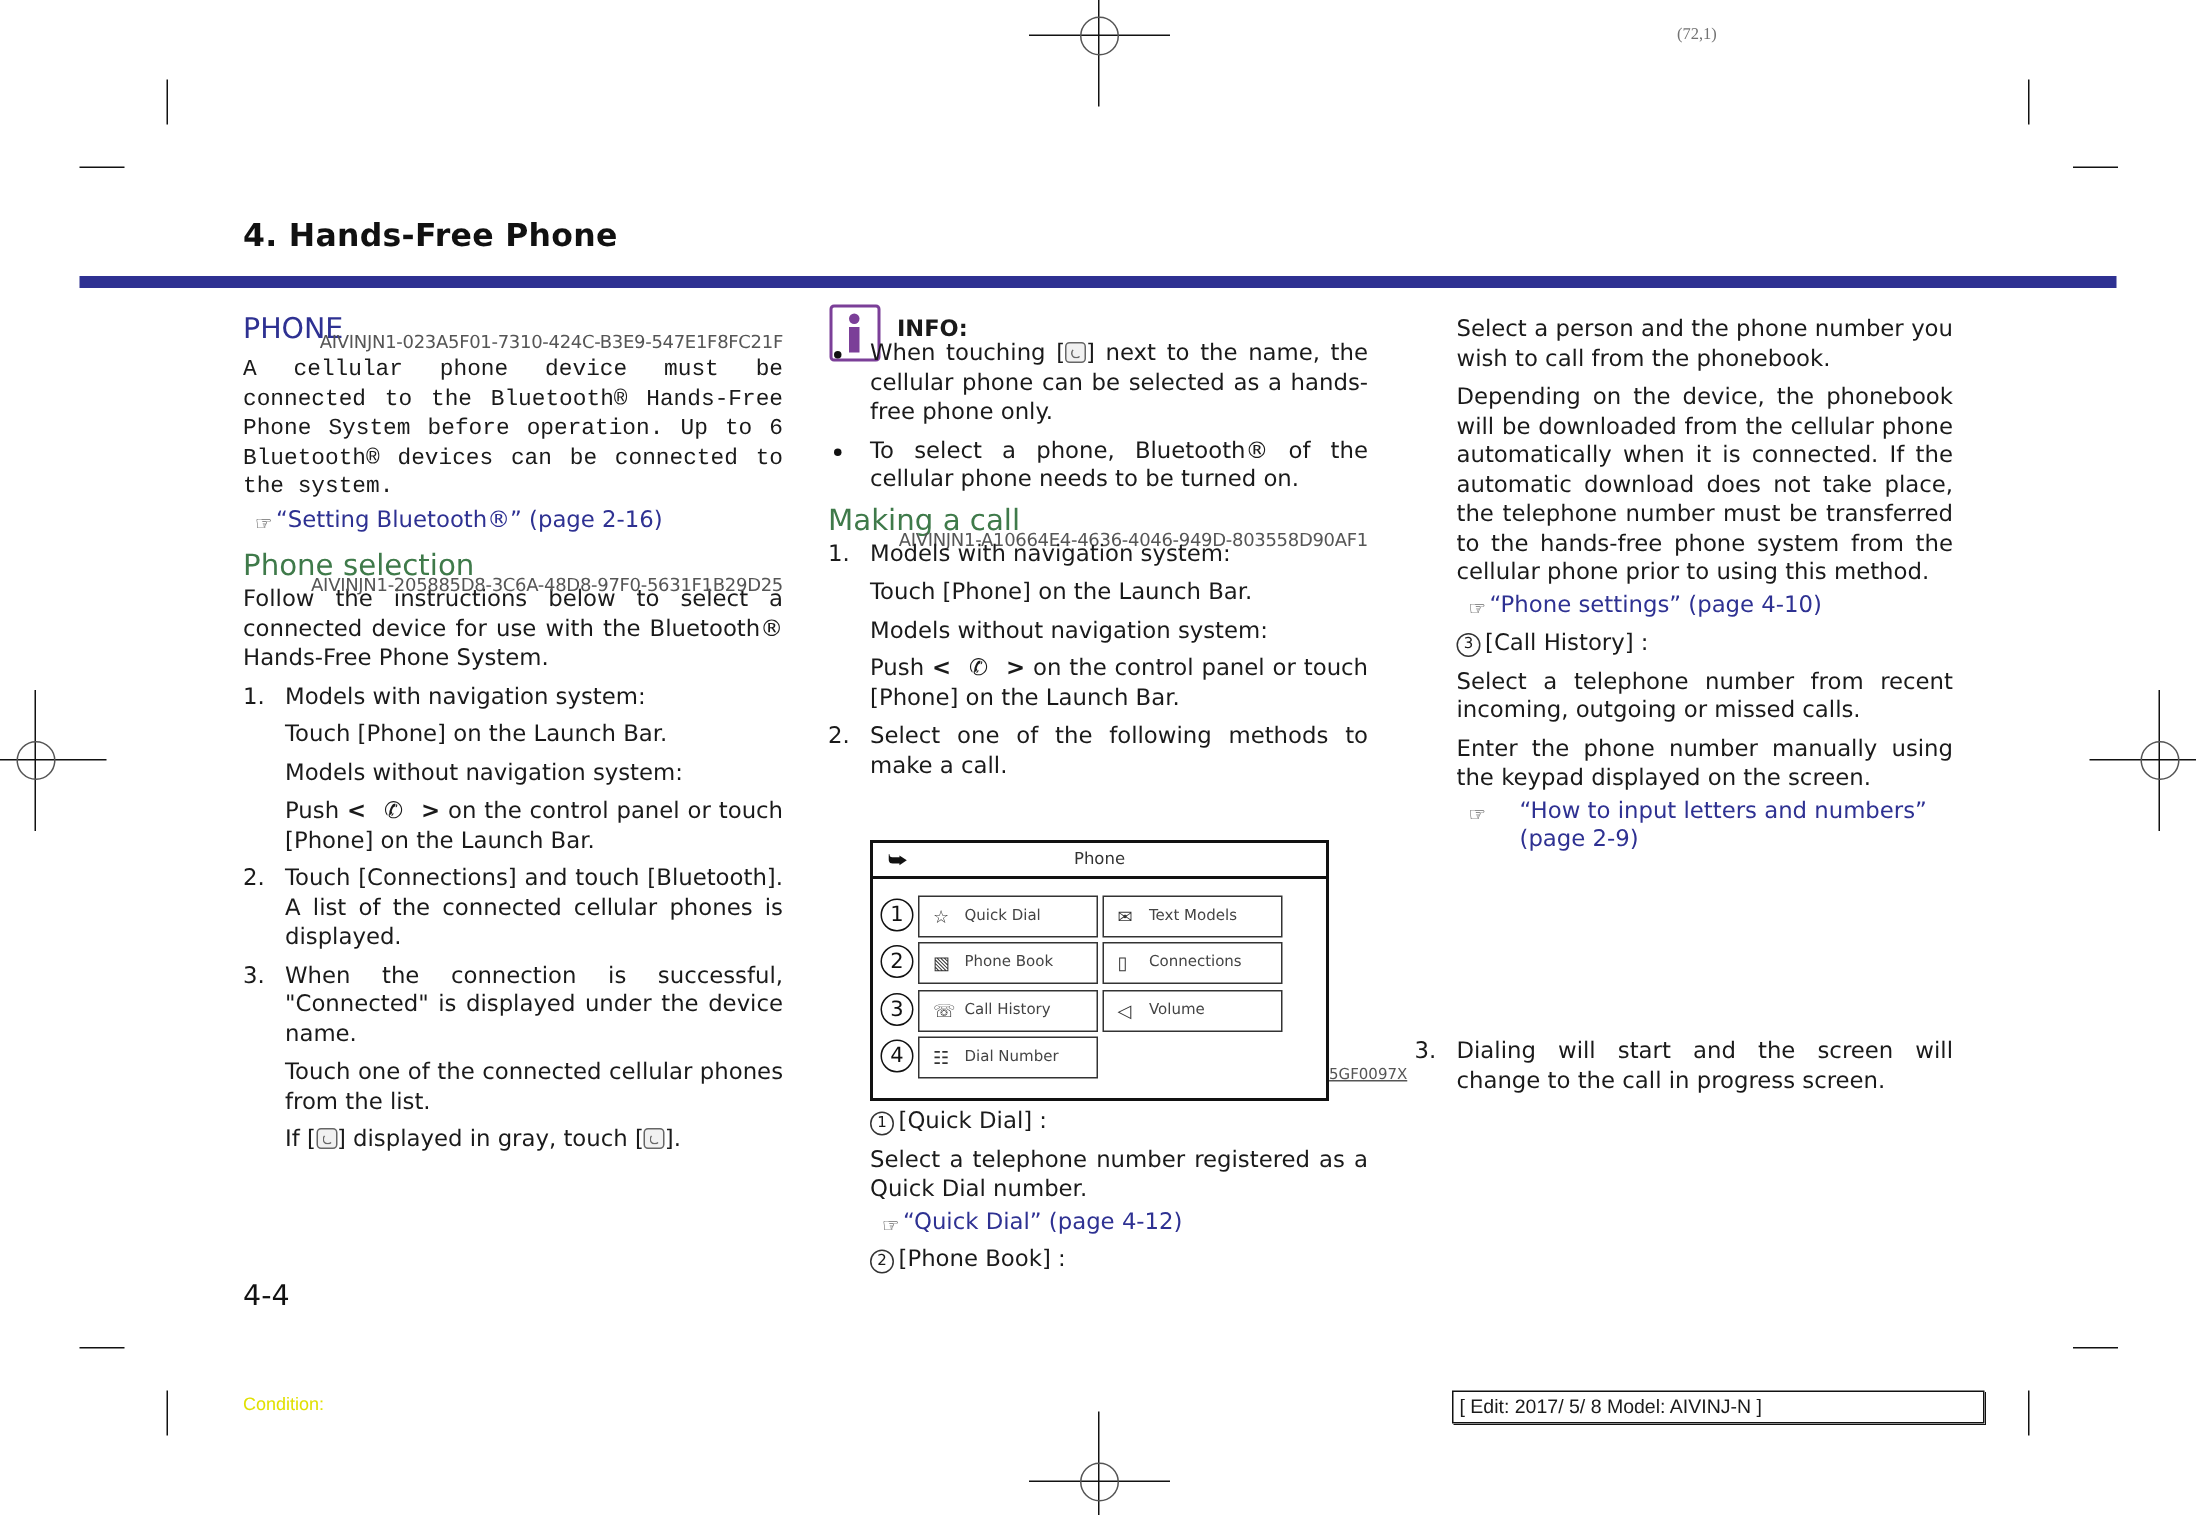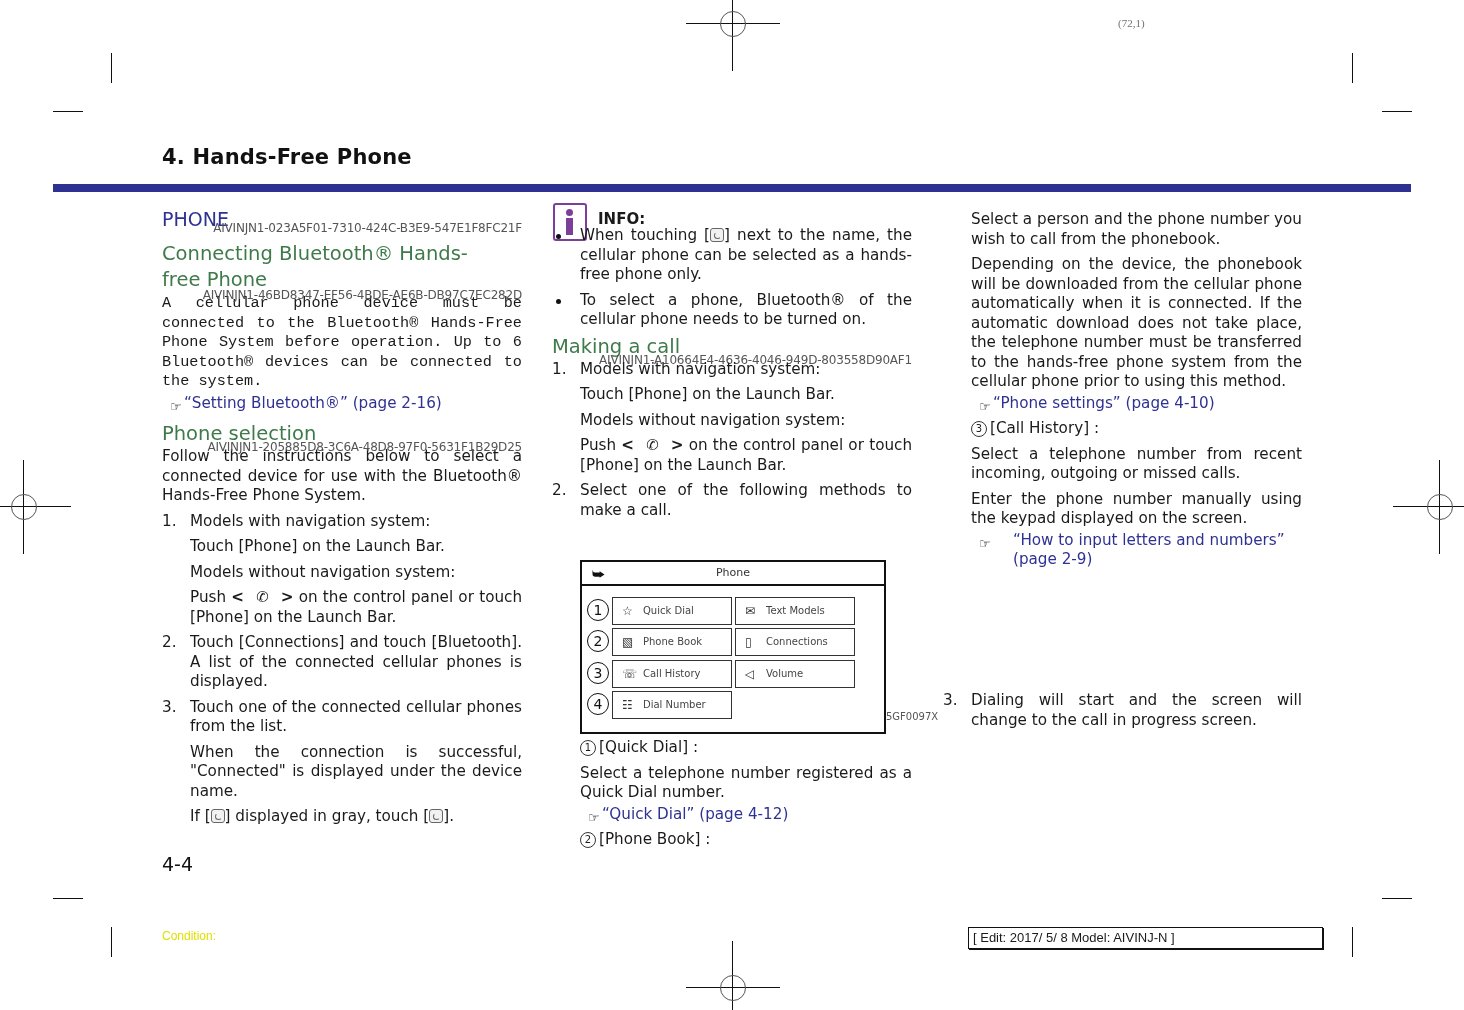--- a/index.html
+++ b/index.html
@@ -80,25 +80,20 @@
 <div class="abs pagecode" style="left:1078px;top:17px;">(72,1)</div>
 
 <div class="abs chapter" style="left:162px;top:145px;">4. Hands-Free Phone</div>
 <div class="abs rule" style="left:53px;top:184px;width:1358px;"></div>
 
 <div class="col" style="left:162px;top:208px;">
   <div class="sec-title" style="height:26px;">
     <span>PHONE</span>
     <span class="gid" style="top:9px;">AIVINJN1-023A5F01-7310-424C-B3E9-547E1F8FC21F</span>
   </div>
-  <div class="sub-title" style="margin-top:9px;">
-    <div>Connecting Bluetooth® Hands-</div>
-    <div style="margin-top:4px;">free Phone</div>
-    <span class="gid" style="top:41px;">AIVINJN1-46BD8347-EF56-4BDE-AE6B-DB97C7EC282D</span>
-  </div>
   <p style="margin-top:3px;font-family:Liberation Mono, monospace;">A cellular phone device must be connected to the Bluetooth® Hands-Free Phone System before operation. Up to 6 Bluetooth® devices can be connected to the system.</p>
   <a class="link" style="margin-top:-4px;"><span class="hand">☞</span><span>“Setting Bluetooth®” (page 2-16)</span></a>
 
   <div class="sub-title" style="margin-top:10px;">
     <span>Phone selection</span>
     <span class="gid" style="top:13px;">AIVINJN1-205885D8-3C6A-48D8-97F0-5631F1B29D25</span>
   </div>
   <p style="margin-top:2px;">Follow the instructions below to select a connected device for use with the Bluetooth® Hands-Free Phone System.</p>
 
   <div class="num">
@@ -107,22 +102,22 @@
     <p>Touch [Phone] on the Launch Bar.</p>
     <p>Models without navigation system:</p>
     <p><span>Push</span> <b>&lt;</b> <span style="display:inline-block;width:26px;text-align:center;">✆</span> <b>&gt;</b> <span>on the control panel or touch [Phone] on the Launch Bar.</span></p>
   </div>
   <div class="num">
     <span class="n">2.</span>
     <p>Touch [Connections] and touch [Bluetooth]. A list of the connected cellular phones is displayed.</p>
   </div>
   <div class="num">
     <span class="n">3.</span>
+    <p>When the connection is successful, "Connected" is displayed under the device name.</p>
     <p>Touch one of the connected cellular phones from the list.</p>
-    <p>When the connection is successful, "Connected" is displayed under the device name.</p>
     <p><span>If [</span><span class="phone-ico"></span><span>] displayed in gray, touch [</span><span class="phone-ico"></span><span>].</span></p>
   </div>
 </div>
 
 <div class="abs pgnum" style="left:162px;top:853px;">4-4</div>
 
 <div class="info-box" style="left:553px;top:203px;">
     <div class="i-dot"></div>
     <div class="i-bar"></div>
   </div>
@@ -187,21 +182,21 @@
     </div>
   <div class="sbtn" style="left:153px;top:66px;width:118px;">
       <span class="ic">▯</span>
       <span class="lbl">Connections</span>
     </div>
   <div class="sbtn" style="left:153px;top:98px;width:118px;">
       <span class="ic">◁</span>
       <span class="lbl">Volume</span>
     </div>
 </div>
-<div class="abs fig-id" style="left:886px;top:711px;">5GF0097X</div>
+<div class="abs fig-id" style="left:886px;top:711px;text-decoration:underline;">5GF0097X</div>
 
 <div class="col" style="left:580px;top:738px;width:332px;">
   <p><span class="circ">1</span><span>[Quick Dial] :</span></p>
   <p>Select a telephone number registered as a Quick Dial number.</p>
   <a class="link" style="margin-top:-4px;"><span class="hand">☞</span><span>“Quick Dial” (page 4-12)</span></a>
   <p><span class="circ">2</span><span>[Phone Book] :</span></p>
 </div>
 
 <div class="col" style="left:971px;top:210px;width:331px;">
   <p>Select a person and the phone number you wish to call from the phonebook.</p>

